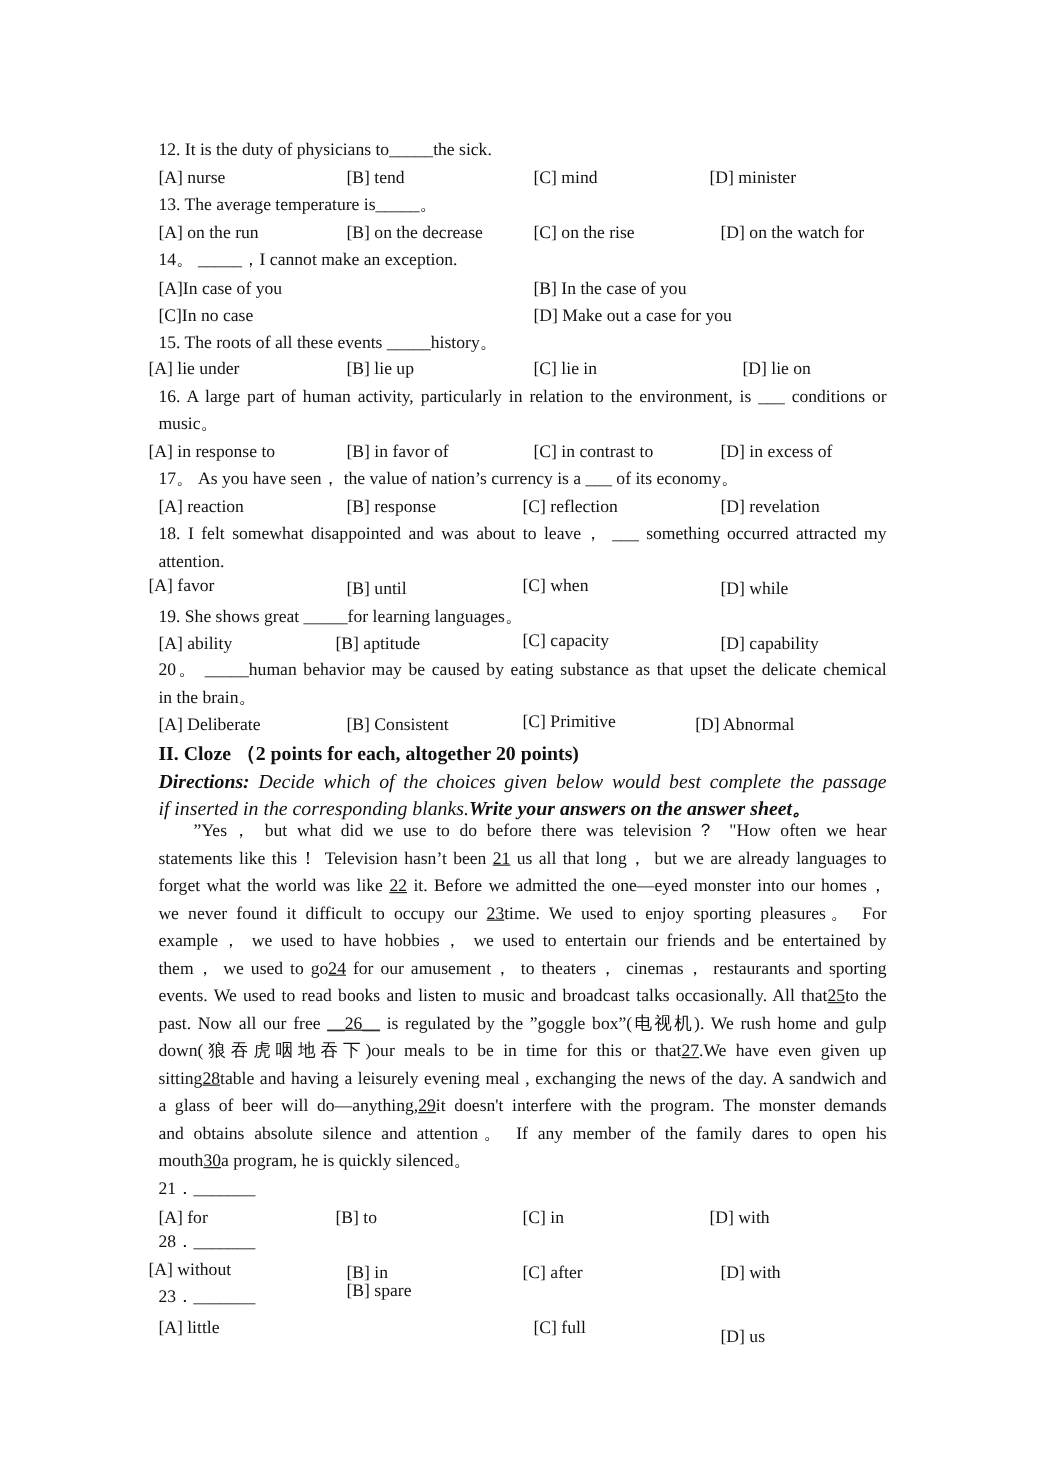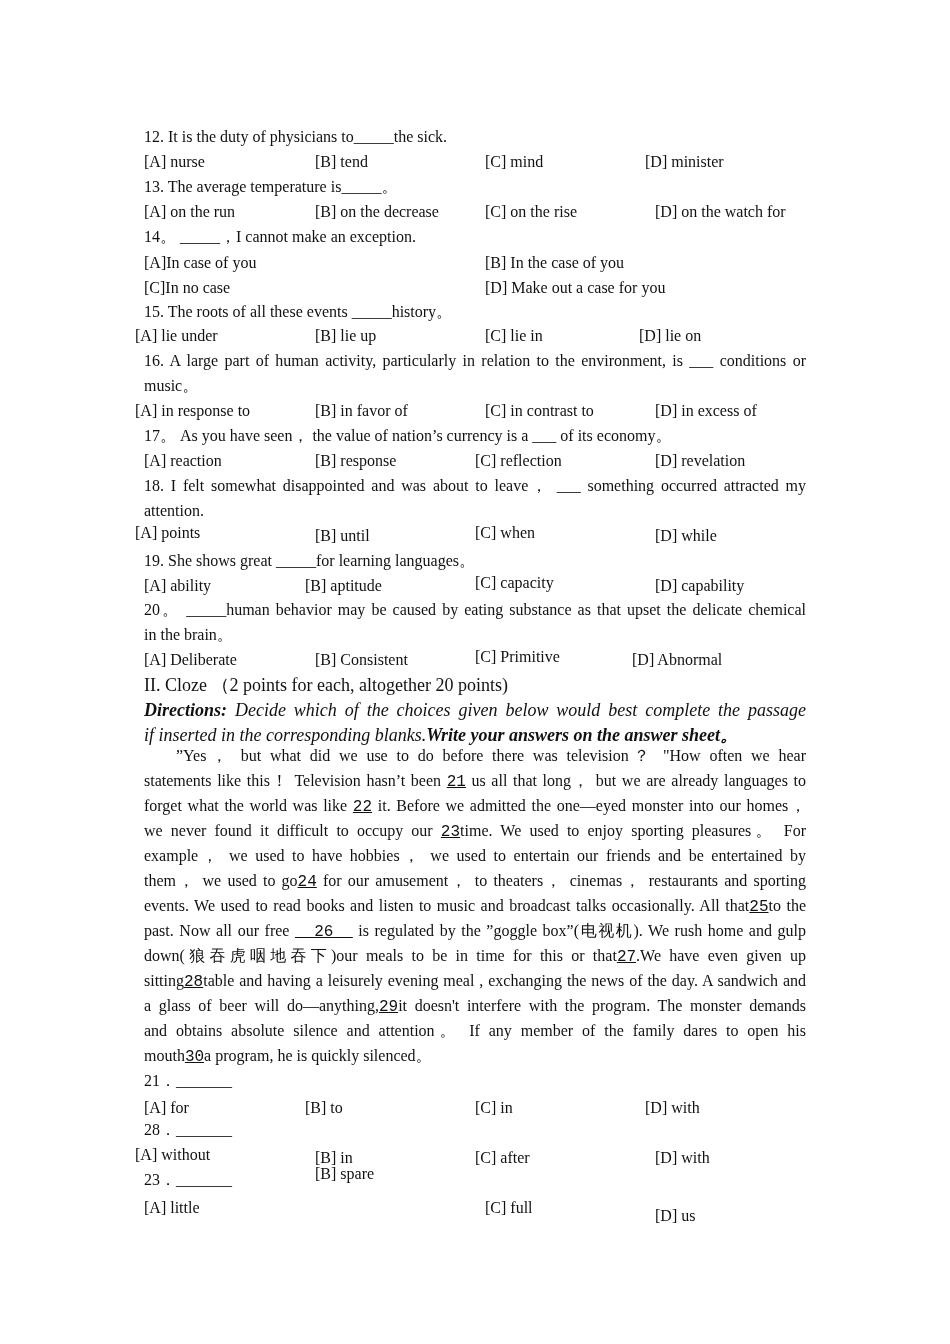--- a/index.html
+++ b/index.html
@@ -5,22 +5,22 @@
   html, body { margin: 0; padding: 0; background: #ffffff; }
   body {
     width: 950px; height: 1344px; position: relative; overflow: hidden;
     font-family: "Liberation Serif", "DejaVu Serif", serif;
     color: #111111; font-size: 16px;
   }
   .line { position: absolute; white-space: nowrap; line-height: 20px; }
   .opt { position: absolute; white-space: nowrap; line-height: 20px; }
   .just { position: absolute; left: 144px; width: 662px; line-height: 20px; text-align: justify; text-align-last: justify; white-space: nowrap; }
   .just-last { position: absolute; left: 144px; line-height: 20px; white-space: nowrap; }
-  .u { text-decoration: underline; font-family: Liberation Mono, monospace; }
-  .h2 { font-weight: normal; font-size: 18px; }
+  .u { text-decoration: underline; }
+  .h2 { font-weight: bold; font-size: 18px; }
   .dir-label { font-weight: bold; font-style: italic; font-size: 18px; }
   .dir-text { font-style: italic; font-size: 18px; }
   .dir-bold { font-weight: bold; font-style: italic; font-size: 18px; }
 </style>
 </head>
 <body>
 
 <div class="line" style="left:144px;top:127px">12. It is the duty of physicians to_____the sick.</div>
 <div class="opt" style="left:144px;top:152px">[A]  nurse</div>
 <div class="opt" style="left:315px;top:152px">[B] tend</div>
@@ -36,38 +36,38 @@
 <div class="line" style="left:144px;top:227px">14。 _____，I cannot make an exception.</div>
 <div class="opt" style="left:144px;top:253px">[A]In case of you</div>
 <div class="opt" style="left:485px;top:253px">[B]   In the case of you</div>
 <div class="opt" style="left:144px;top:278px">[C]In no case</div>
 <div class="opt" style="left:485px;top:278px">[D]  Make out a case for you</div>
 
 <div class="line" style="left:144px;top:302px">15. The roots of all these events _____history。</div>
 <div class="opt" style="left:135px;top:326px">[A]  lie under</div>
 <div class="opt" style="left:315px;top:326px">[B]   lie up</div>
 <div class="opt" style="left:485px;top:326px">[C]   lie in</div>
-<div class="opt" style="left:639px;top:326px">[D]   lie on</div>
+<div class="opt" style="left:675px;top:326px">[D]   lie on</div>
 
 <div class="just" style="top:351px">16. A large part of human activity, particularly in relation to the environment, is ___ conditions or</div>
 <div class="line" style="left:144px;top:376px">music。</div>
 <div class="opt" style="left:135px;top:401px">[A]  in response to</div>
 <div class="opt" style="left:315px;top:401px">[B]   in favor of</div>
 <div class="opt" style="left:485px;top:401px">[C]   in contrast to</div>
 <div class="opt" style="left:655px;top:401px">[D]   in excess of</div>
 
 <div class="line" style="left:144px;top:426px">17。 As you have seen， the value of nation’s currency is a ___ of its economy。</div>
 <div class="opt" style="left:144px;top:451px">[A] reaction</div>
 <div class="opt" style="left:315px;top:451px">[B]   response</div>
 <div class="opt" style="left:475px;top:451px">[C]   reflection</div>
 <div class="opt" style="left:655px;top:451px">[D]   revelation</div>
 
 <div class="just" style="top:476px">18. I felt somewhat disappointed and was about to leave， ___ something occurred attracted my</div>
 <div class="line" style="left:144px;top:501px">attention.</div>
-<div class="opt" style="left:135px;top:523px">[A] points</div>
+<div class="opt" style="left:135px;top:523px">[A] favor</div>
 <div class="opt" style="left:315px;top:526px">[B]   until</div>
 <div class="opt" style="left:475px;top:523px">[C] when</div>
 <div class="opt" style="left:655px;top:526px">[D] while</div>
 
 <div class="line" style="left:144px;top:551px">19. She shows great _____for learning languages。</div>
 <div class="opt" style="left:144px;top:576px">[A] ability</div>
 <div class="opt" style="left:305px;top:576px">[B]   aptitude</div>
 <div class="opt" style="left:475px;top:573px">[C] capacity</div>
 <div class="opt" style="left:655px;top:576px">[D] capability</div>
 

